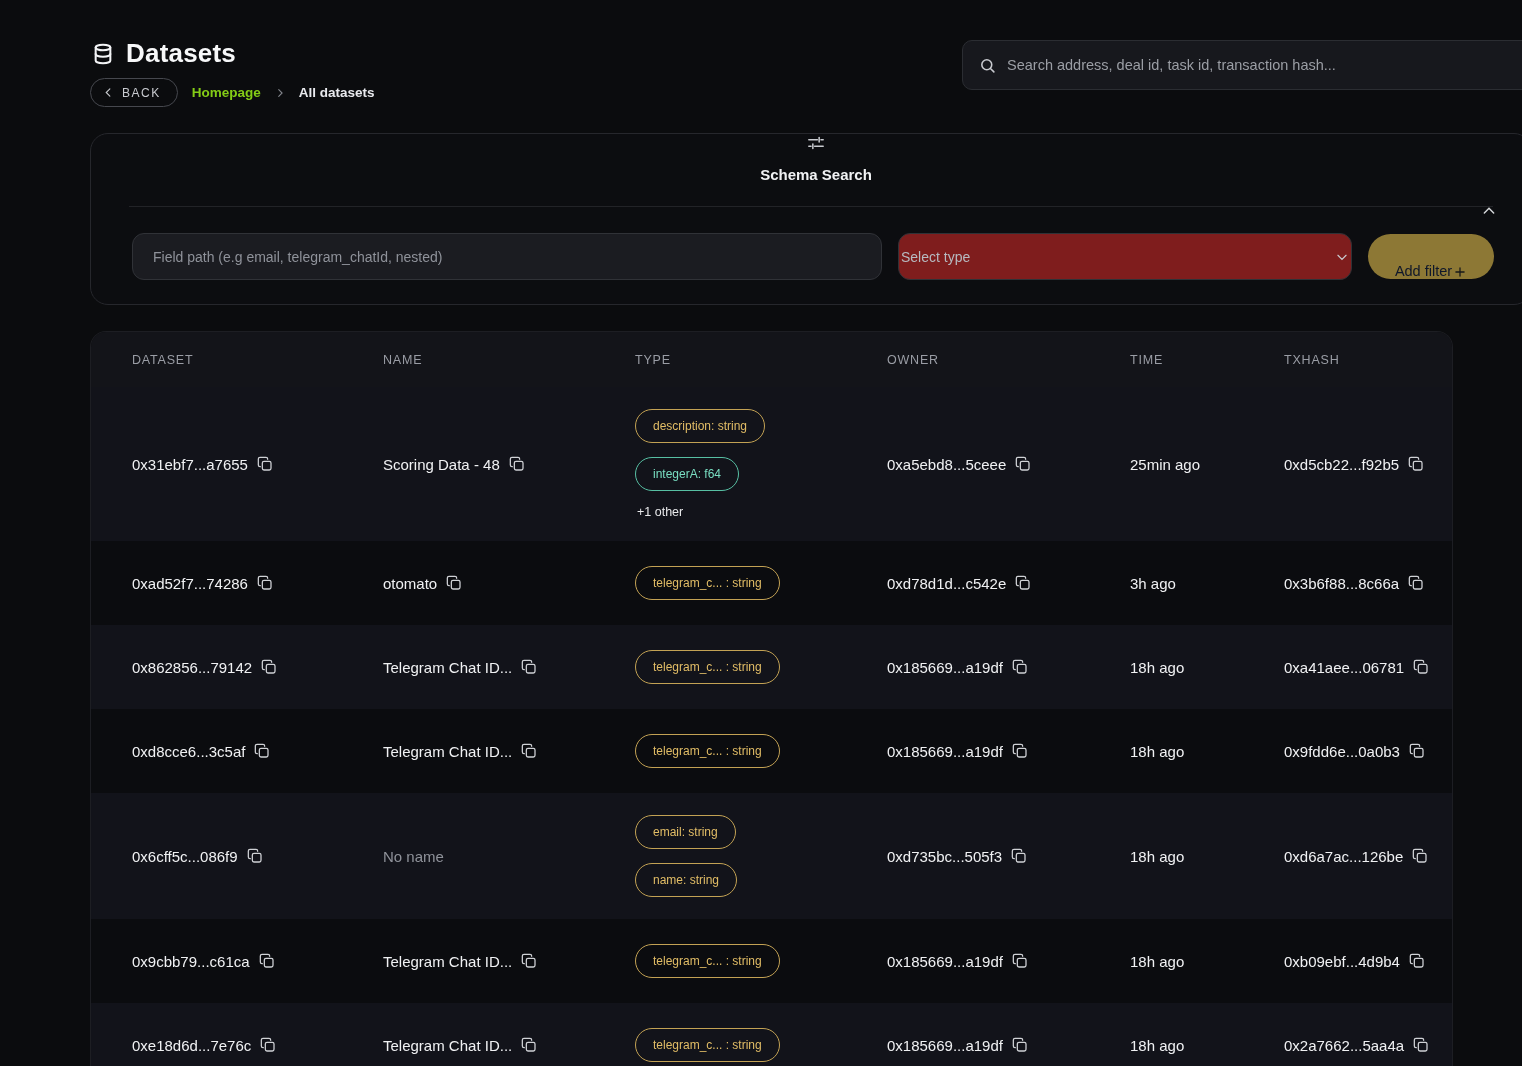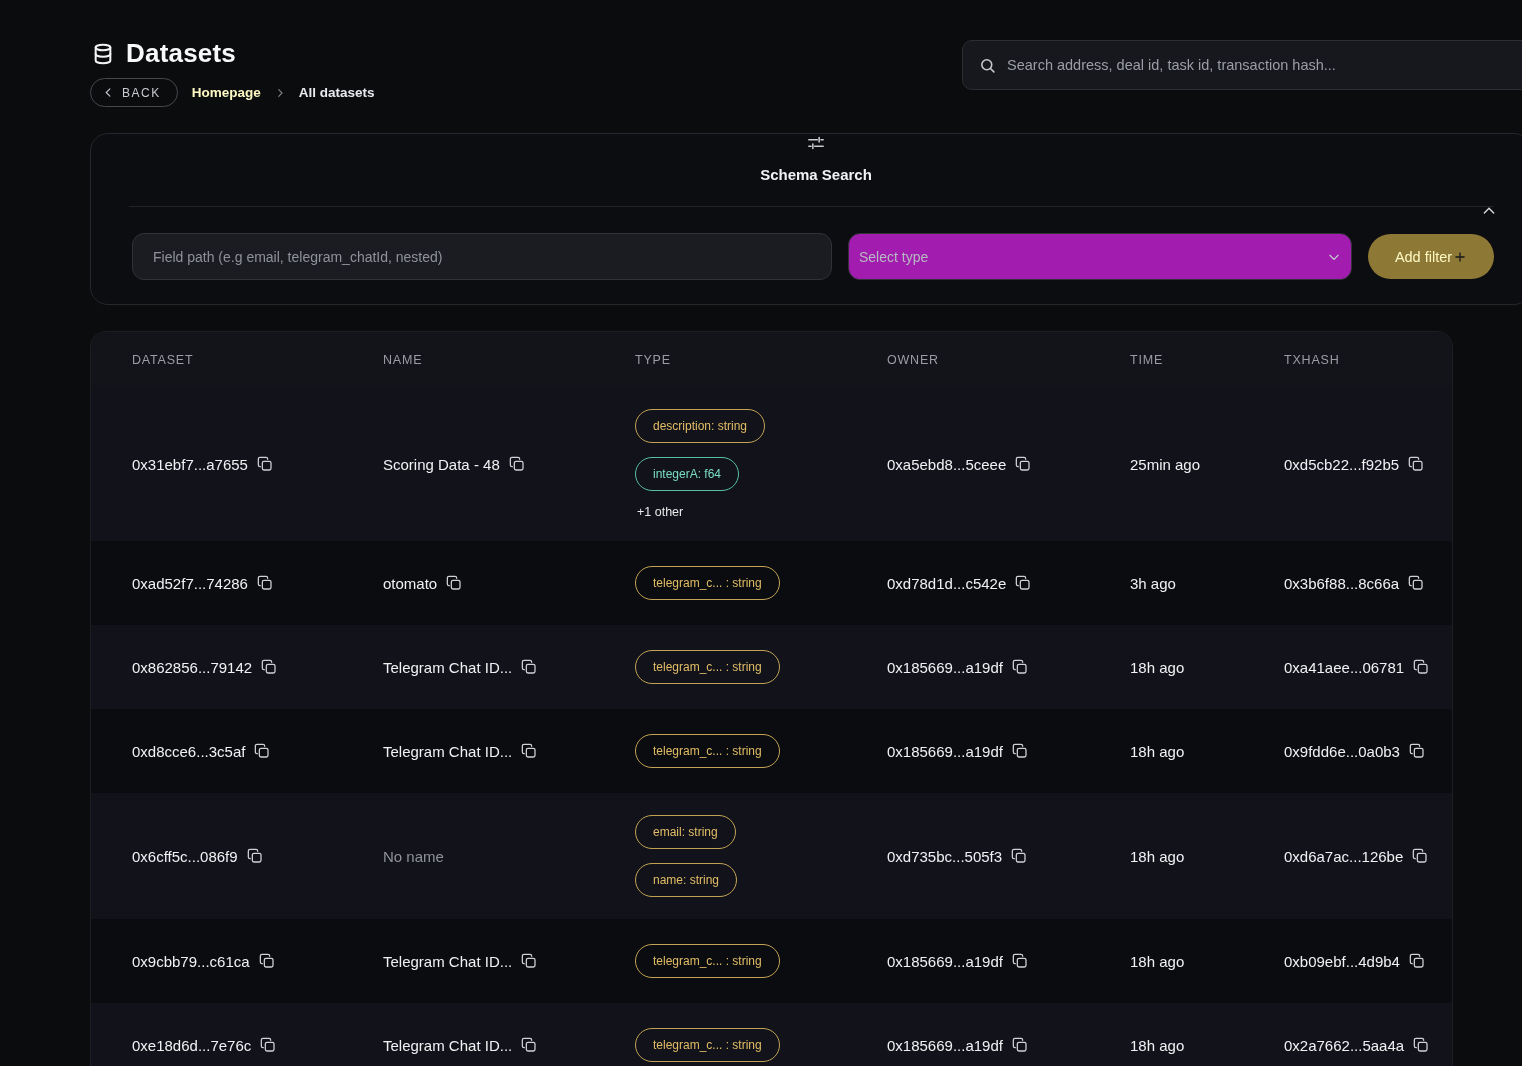--- a/index.html
+++ b/index.html
@@ -9,21 +9,21 @@
 
   
   .title-row { position:absolute; left:58px; top:38px; display:flex; align-items:center; gap:12px; }
   .db-icon { width:22px; height:24px; color:#f3f4f6; display:flex; align-items:center; }
   .page-title { font-size:26px; font-weight:700; color:#f7f8f9; letter-spacing:.2px; }
 
   .nav-row { position:absolute; left:56px; top:78px; display:flex; align-items:center; gap:14px; }
   .back-btn { display:flex; align-items:center; gap:8px; height:29px; padding:0 16px 0 12px;
     border:1px solid #46484e; border-radius:15px; background:transparent; color:#c9cbd0;
     font-size:12px; letter-spacing:1.5px; font-family:inherit; cursor:pointer; }
-  .crumb { font-size:13.5px; font-weight:700; color:#fef9c3; }
+  .crumb { font-size:13.5px; font-weight:700; color:#84cc16; }
   .crumb.current { color:#e9eaee; }
   .crumb-sep { color:#84878d; display:flex; }
 
   .search-bar { position:absolute; left:928px; top:40px; width:570px; height:50px;
     background:#17181d; border:1px solid #2b2d32; border-radius:10px;
     display:flex; align-items:center; padding:12px 16px; gap:11px; }
   .search-bar input { flex:1; background:transparent; border:none; outline:none;
     color:#e8e9eb; font-size:14.5px; font-family:inherit; }
   .search-bar input::placeholder { color:#9b9ea5; }
   .icon { color:#c9cbd0; display:flex; align-items:center; }
@@ -32,25 +32,25 @@
   .schema-panel { position:absolute; left:56px; top:133px; width:1442px; height:172px;
     background:#0c0d10; border:1px solid #26272c; border-radius:18px; }
   .schema-head { display:flex; align-items:center; height:72px; padding:0 28px 0 38px; gap:14px;flex-direction:column; }
   .schema-title { font-size:15px; font-weight:700; color:#f1f2f4; }
   .collapse-btn { margin-left:auto; background:transparent; border:none; color:#d6d8db; cursor:pointer; display:flex; padding:6px; }
   .schema-divider { height:1px; background:#222327; margin:0 38px; border:none; }
   .filter-row { display:flex; align-items:center; gap:16px; padding:26px 37px 0 41px; }
   .field-input { flex:1; height:47px; background:#1b1c21; border:1px solid #303237; border-radius:12px;
     color:#e8e9eb; font-size:14px; font-family:inherit; padding:8px 20px; outline:none; }
   .field-input::placeholder { color:#8f929a; }
-  .type-select { width:504px; height:47px; background:#a21caf; border:1px solid #303237; border-radius:12px;
-    display:flex; align-items:center; justify-content:space-between; padding:0 10px; cursor:pointer; }
+  .type-select { width:454px; height:47px; background:#7f1d1d; border:1px solid #303237; border-radius:12px;
+    display:flex; align-items:center; justify-content:space-between; padding:0 2px; cursor:pointer; }
   .type-select .sel-label { font-size:14px; color:#b7bac0; }
   .add-filter-btn { width:126px; height:45px; border-radius:23px; border:none; background:#8d7835;
-    color:#fef9c3; font-size:14.5px; font-family:inherit; display:flex; align-items:center;
+    color:#0f172a; font-size:14.5px; font-family:inherit; display:flex; align-items:flex-end;
     justify-content:center; gap:1px; cursor:pointer; }
 
   
   .table-card { position:absolute; left:56px; top:331px; width:1363px; height:735px;
     border-radius:16px 16px 0 0; overflow:hidden; border:1px solid #1d1e23; border-bottom:none; }
   .thead, .trow { display:grid; grid-template-columns:251px 252px 252px 243px 154px 1fr; padding-left:41px; }
   .thead { height:55px; align-items:center; background:#131419; }
   .th { font-size:12.5px; letter-spacing:.8px; color:#9a9da5; font-weight:400; }
   .trow { align-items:center; padding-top:22px; padding-bottom:22px; min-height:84px; cursor:pointer; }
   .trow:nth-child(odd) { background:#12131a; }

